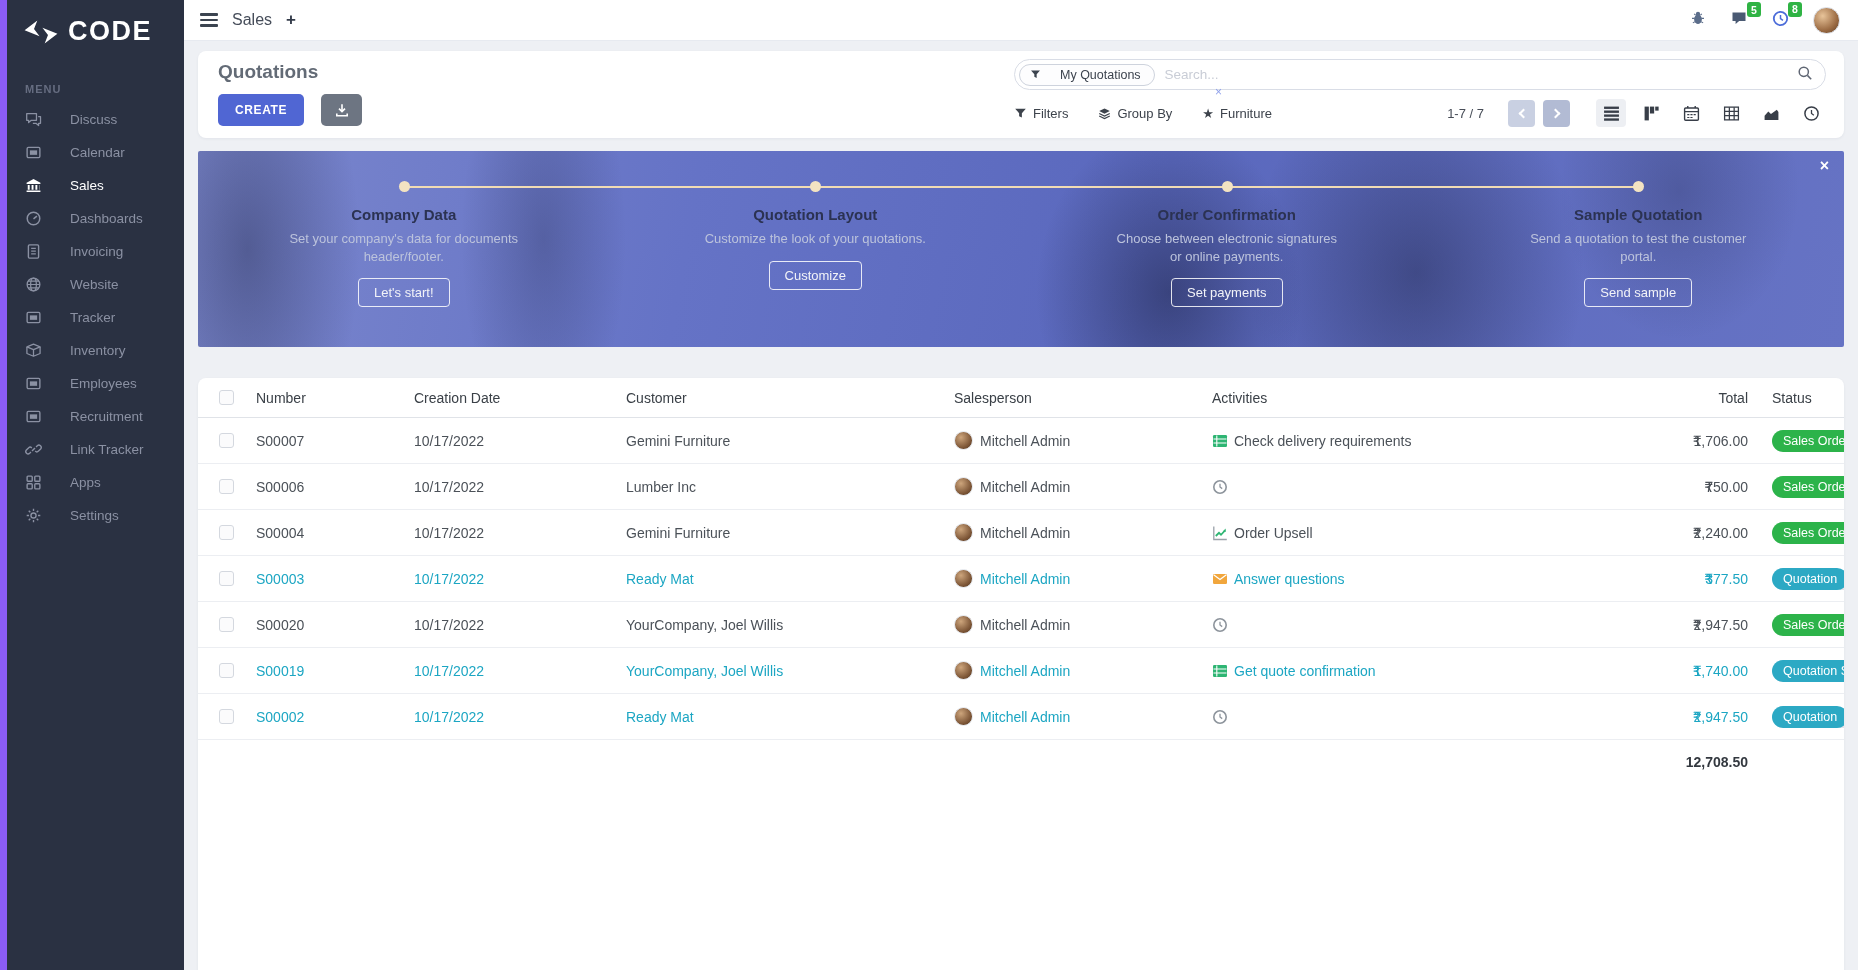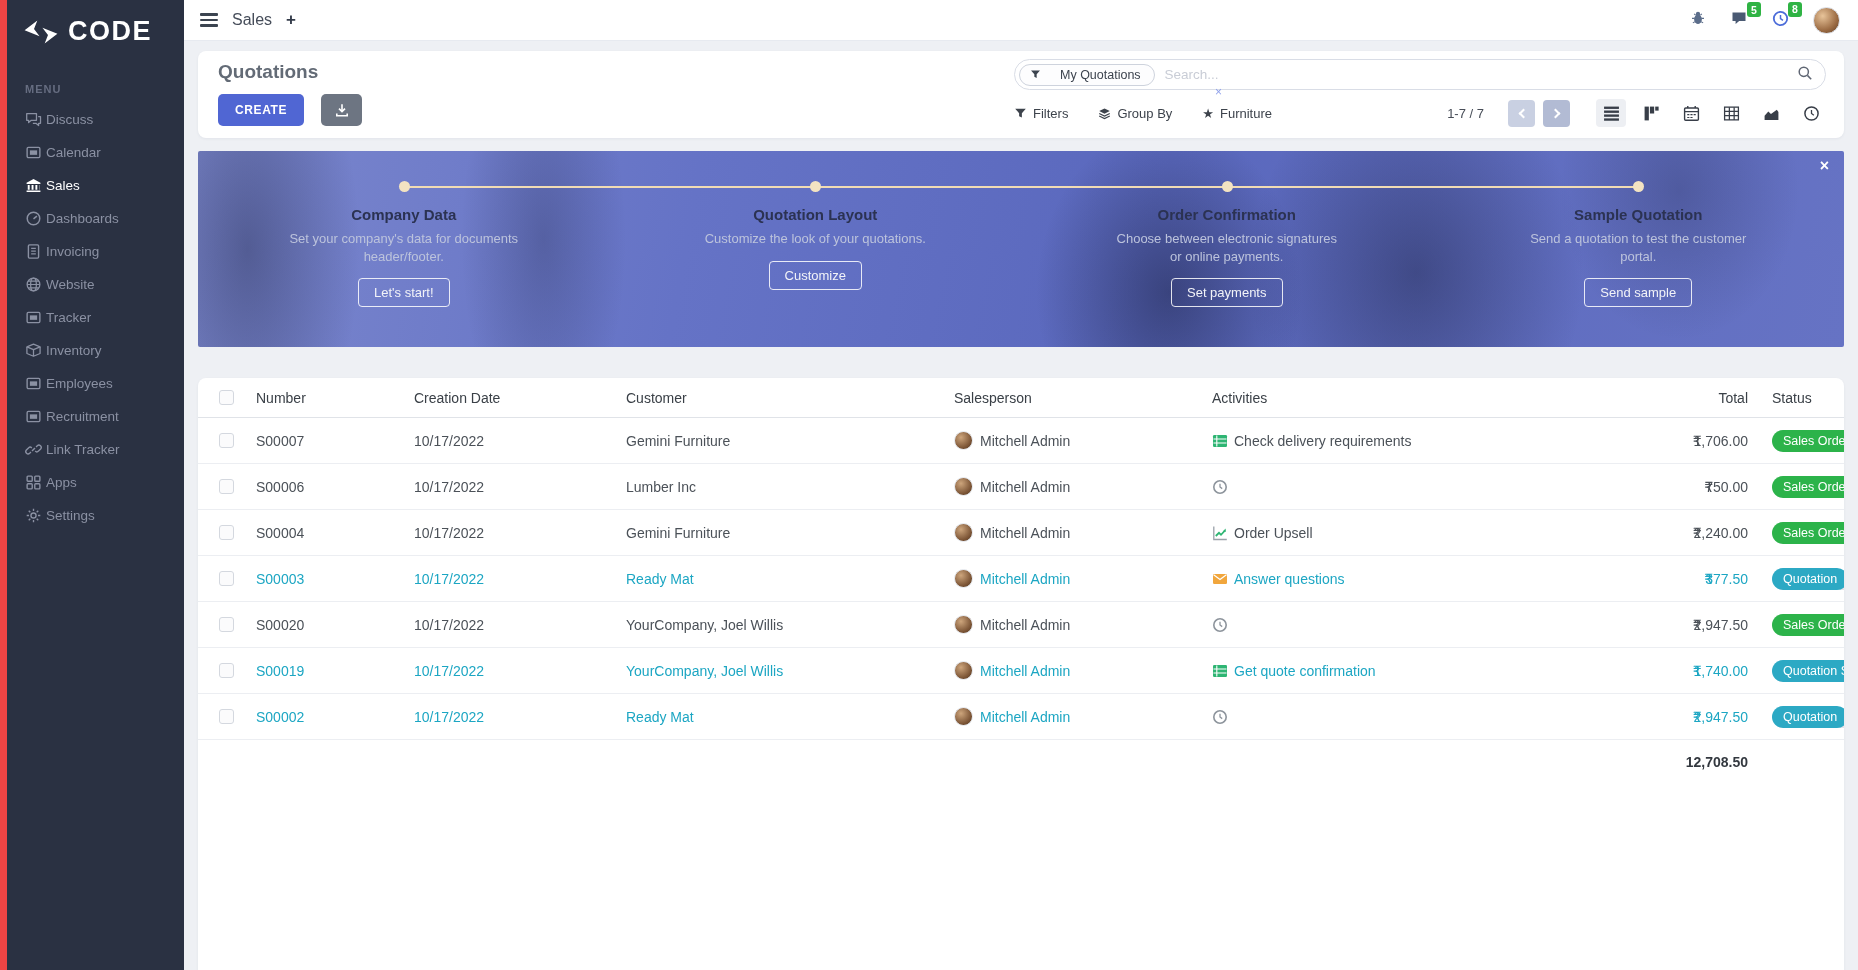--- a/index.html
+++ b/index.html
@@ -1,26 +1,26 @@
 <!DOCTYPE html>
 <html><head>
 <meta charset="utf-8">
 <style>
   * { box-sizing: border-box; margin: 0; padding: 0; }
   html,body { width:1858px; height:970px; overflow:hidden; }
   body { font-family:"Liberation Sans",sans-serif; background:#eef0f4; color:#4b5158; }
   .app { display:flex; height:100%; }
 
   
-  .sidebar { width:184px; flex-shrink:0; background:#2a3142; border-left:7px solid #ef4444; position:relative; }
+  .sidebar { width:184px; flex-shrink:0; background:#2a3142; border-left:7px solid #8b5cf6; position:relative; }
   .logo-row { display:flex; align-items:center; gap:9px; padding:16px 14px 14px 16px; color:#fff; }
   .logo-mark { width:36px; height:26px; transform:rotate(-8deg); }
   .logo-text { font-size:27px; font-weight:bold; letter-spacing:1.5px; color:#fff; }
   .menu-label { color:#666d81; font-size:11px; font-weight:bold; letter-spacing:1px; padding:22px 18px 8px; }
-  .side-item { display:flex; align-items:center; gap:4px; padding:8px 18px; color:#8b91a3; font-size:13.5px; cursor:pointer; }
+  .side-item { display:flex; align-items:center; gap:28px; padding:8px 18px; color:#8b91a3; font-size:13.5px; cursor:pointer; }
   .side-item svg { width:17px; height:17px; flex-shrink:0; }
   .side-item.active { color:#ffffff; }
 
   
   .main { flex:1; display:flex; flex-direction:column; min-width:0; }
   .topbar { height:41px; background:#fff; border-bottom:1px solid #e7eaf0; display:flex; align-items:center; padding:0 18px 0 16px; gap:14px; flex-shrink:0; }
   .hamburger { width:18px; cursor:pointer; }
   .hamburger div { height:2.5px; background:#3c4450; margin:3px 0; border-radius:1px; }
   .app-name { font-size:16px; color:#454c59; }
   .plus { font-size:17px; color:#333b49; font-weight:bold; cursor:pointer; }

